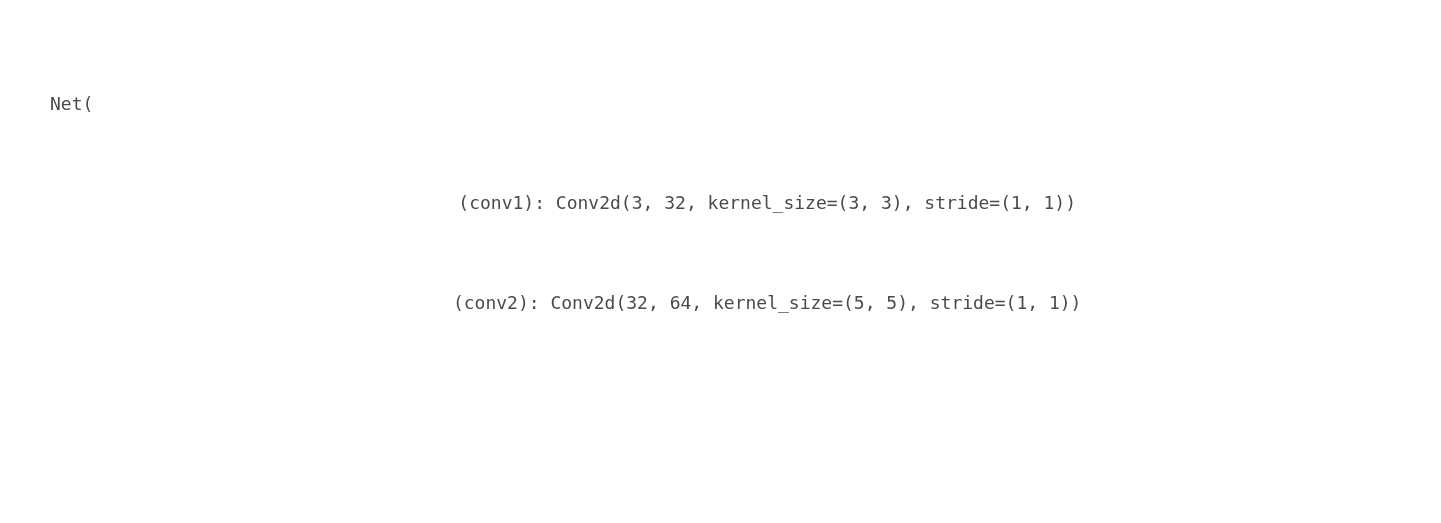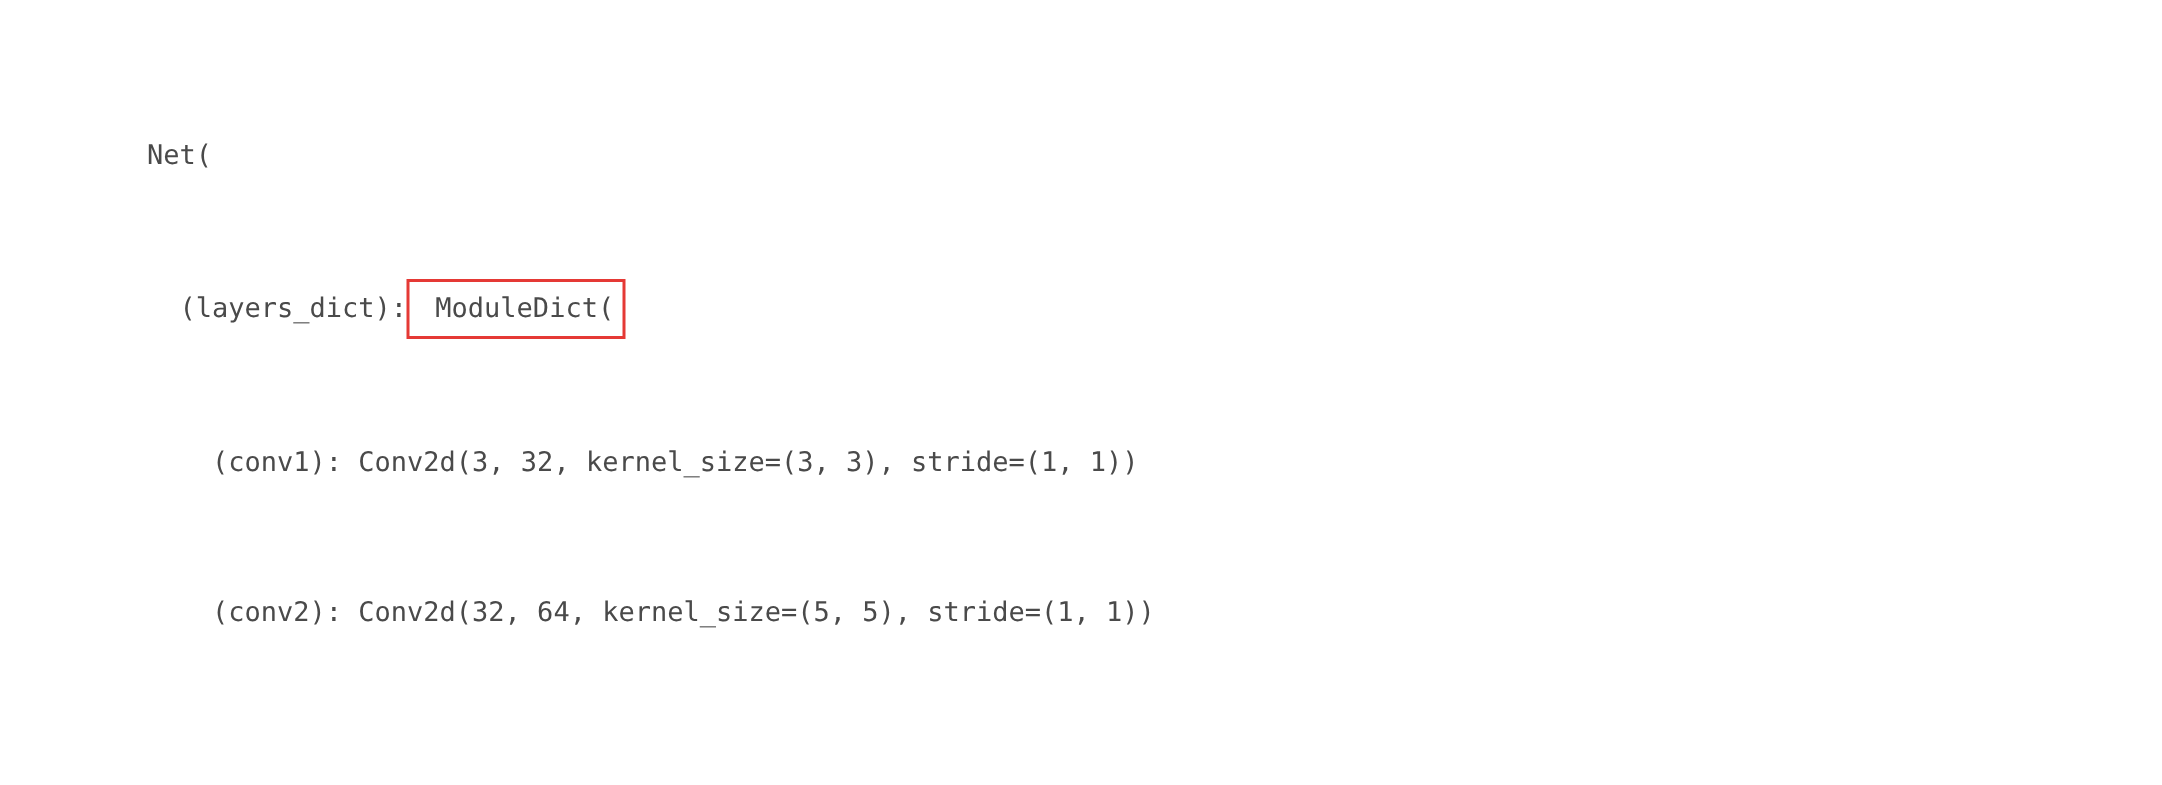--- a/index.html
+++ b/index.html
@@ -13,40 +13,39 @@
       line-height: 1.85;
       color: #4a4a4a;
       background: #ffffff;
       padding: 20px 0 20px 50px;
     }
     .code-block {
       white-space: pre;
     }
     .line {
       display: block;
-      margin-left: 48px;
     }
     .highlight-box {
       border: 2px solid #e53935;
       padding: 1px 6px;
       display: inline-block;
     }
     .indent-1 {
       padding-left: 2ch;
     }
     .indent-2 {
       padding-left: 4ch;
+      text-align: center;
     }
   </style>
 </head>
 <body>
 
 <div class="code-block">
   <span class="line">Net(</span>
-  <span class="line indent-1"><span>(layers_dict):</span><span class="highlight-box"> ModuleDict(</span></span>
   <span class="line indent-2">(conv1): Conv2d(3, 32, kernel_size=(3, 3), stride=(1, 1))</span>
   <span class="line indent-2">(conv2): Conv2d(32, 64, kernel_size=(5, 5), stride=(1, 1))</span>
   
   
   
   
   
   
   
   

